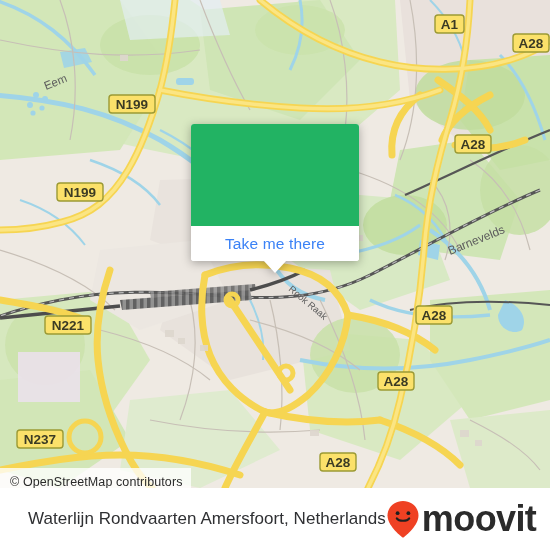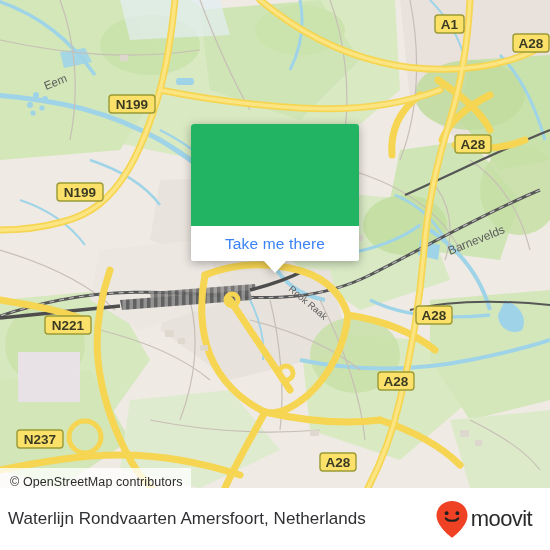--- a/index.html
+++ b/index.html
@@ -97,37 +97,37 @@
   #footer {
     position: absolute;
     left: 0;
     top: 488px;
     width: 550px;
     height: 62px;
     background: #ffffff;
     display: flex;
     align-items: center;
     justify-content: space-between;
-    padding: 0 18px 0 8px;
+    padding: 0 18px 0 28px;
     box-sizing: border-box;
   }
   #footer-title {
     font-size: 17px;
     color: #2f3033;
     letter-spacing: 0.05px;
     white-space: nowrap;
   }
   #brand-logo {
     display: flex;
     align-items: center;
     gap: 2px;
   }
   #brand-wordmark {
-    font-size: 22px;
-    font-weight: normal;
+    font-size: 36px;
+    font-weight: bold;
     color: #2b2b2b;
     letter-spacing: -0.6px;
     line-height: 1;
   }
 
   
   .shield-text {
     font-family: "Liberation Sans", sans-serif;
     font-weight: bold;
     fill: #3b3b24;

